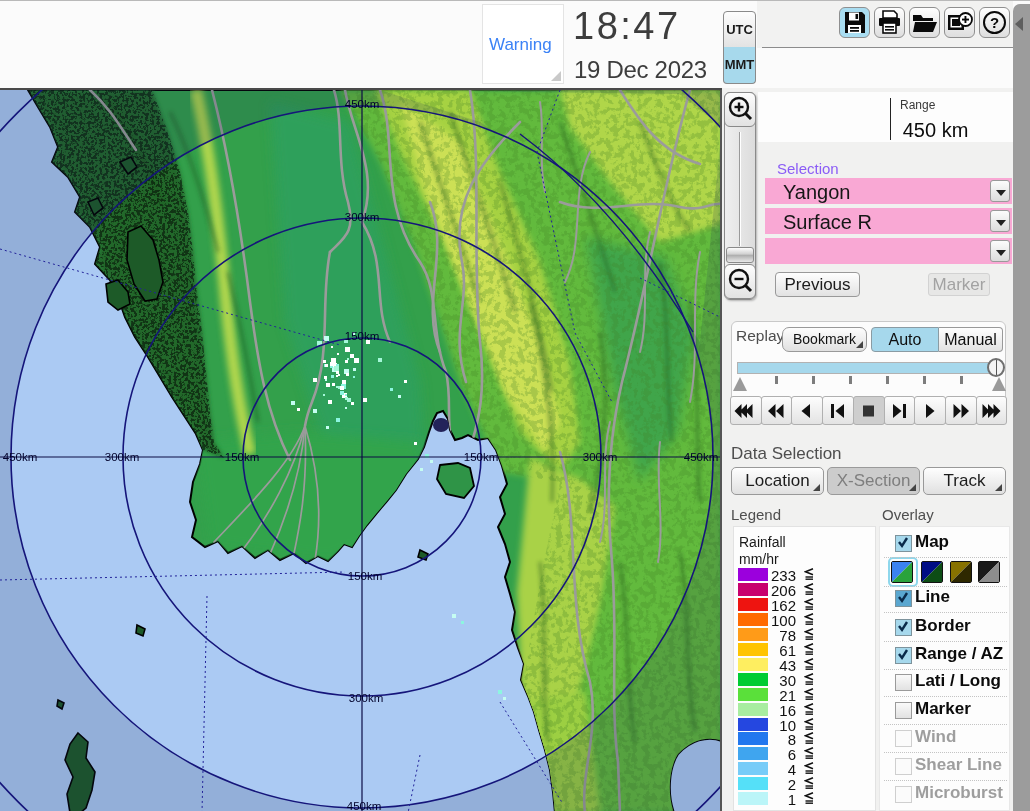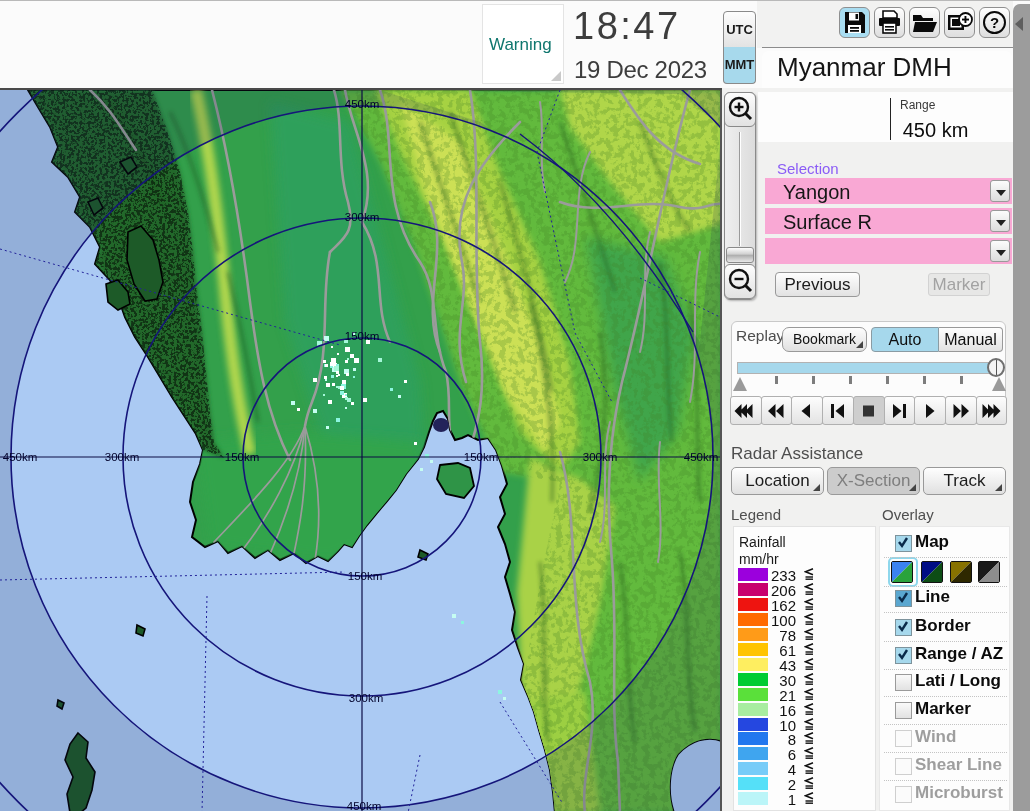--- a/index.html
+++ b/index.html
@@ -7,21 +7,21 @@
 #topbar{position:absolute;left:0;top:0;width:1030px;height:88px;background:#fbfbfb;
  border-top:1px solid #b9b9b9;box-sizing:border-box;}
 #logo{position:absolute;left:0;top:1px;width:480px;height:87px;background:#fff;}
 #jbirds{position:absolute;left:12px;top:-7px;font-family:"Liberation Serif",serif;
  font-weight:bold;font-size:54px;letter-spacing:-3px;color:#111;}
 #jbirds .j{color:#c41414;}
 #jrc1{position:absolute;left:212px;top:9px;font-size:15px;font-weight:bold;color:#c41414;white-space:nowrap;}
 #jrc2{position:absolute;left:215px;top:27px;font-size:14.5px;font-weight:bold;color:#c41414;letter-spacing:0.3px;word-spacing:3px;white-space:nowrap;}
 #warnbox{position:absolute;left:482px;top:3px;width:82px;height:80px;background:#fff;
  border:1px solid #e4e4e4;box-sizing:border-box;}
-#warnbox .t{position:absolute;left:6px;top:30px;font-size:17px;color:#0f766e;}
+#warnbox .t{position:absolute;left:6px;top:30px;font-size:17px;color:#3b82f6;}
 #clock{position:absolute;left:573px;top:4px;font-size:38px;color:#3d3d3d;letter-spacing:2.5px;}
 #date{position:absolute;left:574px;top:55px;font-size:24px;color:#3d3d3d;letter-spacing:-0.3px;}
 .tzbtn{position:absolute;left:723px;width:33px;height:37px;box-sizing:border-box;
  border:1px solid #8a8a8a;text-align:center;font-size:13px;font-weight:bold;color:#1a1a1a;line-height:35px;}
 #utc{top:10px;border-radius:4px 4px 0 0;background:linear-gradient(#fdfdfd,#e3e3e3);}
 #mmt{top:46px;border-radius:0 0 4px 4px;background:#a7d9ec;border-top:none;}
 .tool{position:absolute;top:6px;width:31px;height:31px;border:1px solid #8f8f8f;border-radius:6px;
  background:linear-gradient(#fefefe,#dedede);box-sizing:border-box;}
 #tb1{left:839px;background:#a9ddf1;}
 #tb2{left:874px;}#tb3{left:909px;}#tb4{left:944px;}#tb5{left:979px;}
@@ -133,23 +133,20 @@
 <rect x="7" y="11" width="8" height="7" fill="#0a0a0a"></rect>
 <circle cx="20.5" cy="11.5" r="6.5" fill="#fff" stroke="#0a0a0a" stroke-width="1.8"></circle>
 <rect x="17" y="10.6" width="7" height="1.9" fill="#0a0a0a"></rect>
 <rect x="19.5" y="8" width="1.9" height="7" fill="#0a0a0a"></rect>
 </svg></div>
  <div id="tb5" class="tool"><svg width="29" height="29" viewBox="0 0 29 29">
 <circle cx="14.5" cy="14.5" r="10.5" fill="none" stroke="#0a0a0a" stroke-width="2"></circle>
 <text x="14.5" y="20" font-size="15" font-weight="bold" text-anchor="middle" fill="#0a0a0a" font-family="Liberation Sans,sans-serif">?</text>
 </svg></div>
  <div id="sep1"></div>
- <div id="dmhbox">
-      <div id="dmh">Myanmar DMH</div>
-    </div>
 </div>
 <div id="maparea">
     <svg id="mapsvg" width="722" height="723" viewBox="0 88 722 723" style="position:absolute;left:0;top:0">
 <defs>
 <filter id="blur3">
           <feGaussianBlur stdDeviation="3"></feGaussianBlur>
         </filter>
 <filter id="blur6">
           <feGaussianBlur stdDeviation="6"></feGaussianBlur>
         </filter>
@@ -430,21 +427,21 @@
 <div class="pb" style="left:184.2px"><svg width="29" height="27" viewBox="0 0 29 27">
         <path d="M11,7 L19.5,14 L11,21 Z" fill="#111"></path>
       </svg></div>
 <div class="pb" style="left:214.9px"><svg width="29" height="27" viewBox="0 0 29 27">
         <path d="M7.5,7 L15,14 L7.5,21 Z M15.5,7 L23,14 L15.5,21 Z" fill="#111"></path>
       </svg></div>
 <div class="pb" style="left:245.6px"><svg width="29" height="27" viewBox="0 0 29 27">
         <path d="M5.5,7 L12.5,14 L5.5,21 Z M11,7 L18,14 L11,21 Z M16.5,7 L23.5,14 L16.5,21 Z" fill="#111"></path>
       </svg></div>
   </div>
-<div id="dalab" class="abs">Radar Assistance</div>
+<div id="dalab" class="abs">Data Selection</div>
 <div class="dabtn abs" style="left:731px">Location<div class="cornertri"></div></div>
 <div id="xsec" class="dabtn abs" style="left:827px">X-Section<div class="cornertri"></div></div>
 <div class="dabtn abs" style="left:923px;width:83px">Track<div class="cornertri"></div></div>
 <div id="leglab" class="abs">Legend</div>
 <div id="ovlab" class="abs">Overlay</div>
 <div id="legbox" class="abs">
  <div class="rf">Rainfall<br>mm/hr</div>
 <div class="sw" style="top:41.0px;background:#9b00dd"></div>
     <div class="swv" style="top:40.0px">233</div>
     <div class="swle" style="top:39.0px"><svg width="10" height="12" viewBox="0 0 10 12">

